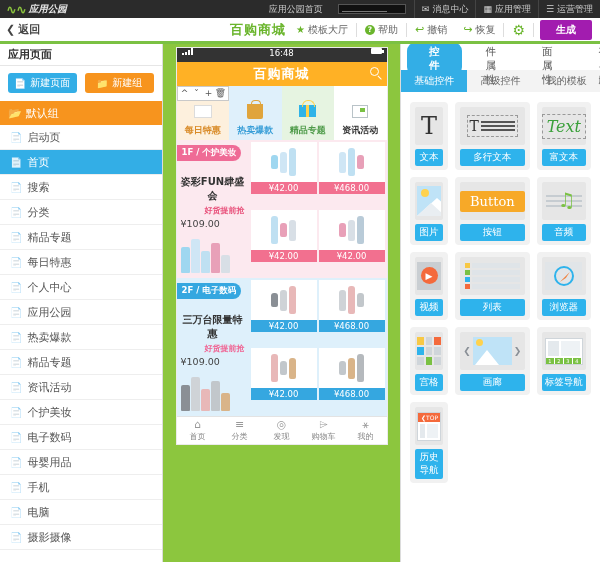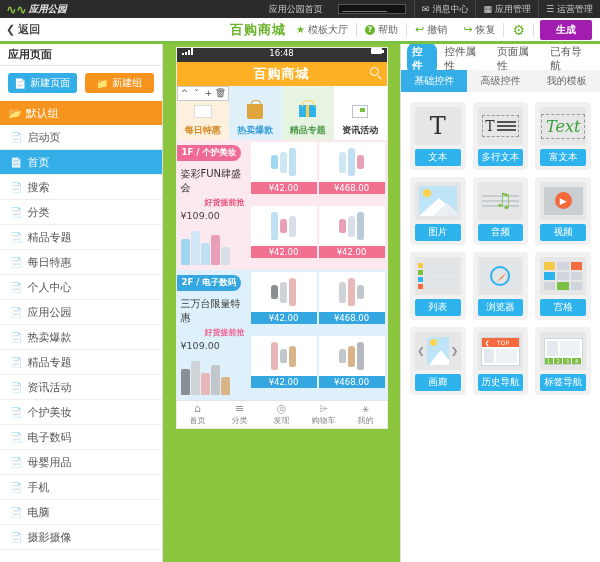--- a/index.html
+++ b/index.html
@@ -150,21 +150,21 @@
 
   
   .floor { display:flex; }
   .floor-left { width:72px; padding:5px 4px; position:relative; }
   .f1 .floor-left { background:#fce9ef; }
   .f2 .floor-left { background:#def0fb; }
   .floor-tag { display:inline-block; color:#fff; font-size:8.5px; font-weight:bold;
      border-radius:0 8px 8px 0; padding:2px 5px; margin-left:-4px; }
   .f1 .floor-tag { background:#ef6b96; }
   .f2 .floor-tag { background:#35a7e0; }
-  .floor-t1 { font-size:10px; color:#333; margin-top:6px; font-weight:normal; }
+  .floor-t1 { font-size:10px; color:#333; margin-top:14px; font-weight:bold;text-align:center; }
   .floor-t2 { font-size:8px; margin-top:2px; font-weight:bold;text-align:right; }
   .f1 .floor-t2 { color:#e8507a; }
   .f2 .floor-t2 { color:#f06292; }
   .floor-price { font-size:9.5px; color:#444; margin-top:2px; }
   .floor-left-img { margin-top:4px; height:40px; display:flex; align-items:flex-end; gap:1px;}
   .bt { width:9px; border-radius:2px 2px 1px 1px;}
   .floor-right { flex:1; display:grid; grid-template-columns:1fr 1fr; gap:2px; padding:2px; }
   .f1 .floor-right { background:#fce9ef; }
   .f2 .floor-right { background:#def0fb; }
   .cell { background:#fff; height:52px; display:flex; flex-direction:column; }
@@ -176,21 +176,21 @@
 
   
   .tabbar { height:28px; background:#fff; display:flex; border-top:1px solid #e3e3e3; }
   .tab { flex:1; display:flex; flex-direction:column; align-items:center; justify-content:center;
       gap:1px; color:#888; font-size:8px; }
   .tab-ic { font-size:11px; line-height:11px; color:#999;}
 
   
   .rpanel { width:200px; background:#fff; border-left:1px solid #dcdcdc; }
   .rp-tabs { display:flex; align-items:center; height:26px; padding:4px 4px 0 6px; gap:2px;}
-  .rp-tab { font-size:10.5px; color:#555; padding:3px 5px; border-radius:9px; }
+  .rp-tab { font-size:10.5px; color:#555; padding:3px 22px; border-radius:9px; }
   .rp-tab.active { background:#33aee6; color:#fff; font-weight:bold; }
   .rp-subtabs { display:flex; height:22px; background:#f3f3f3; }
   .rp-sub { flex:1; display:flex; align-items:center; justify-content:center;
     font-size:10px; color:#666; }
   .rp-sub.active { background:#33aee6; color:#fff; }
   .wgrid { display:grid; grid-template-columns:repeat(3,1fr); gap:7px; padding:10px 9px; }
   .wcard { background:#f1f1f1; border-radius:4px; padding:5px 5px 4px 5px;
      display:flex; flex-direction:column; align-items:center; gap:4px;}
   .wthumb { width:100%; height:38px; background:#e6e6e6; border-radius:2px;
     display:flex; align-items:center; justify-content:center; overflow:hidden; position:relative;}
@@ -557,20 +557,26 @@
             <div style="width:84%;height:78%;background:#bfe3f7;position:relative;overflow:hidden">
               <div style="position:absolute;left:4px;top:3px;width:8px;height:8px;border-radius:50%;background:#ffd24d"></div>
               <div style="position:absolute;bottom:0;left:0;width:0;height:0;border-left:20px solid transparent;border-right:20px solid transparent;border-bottom:18px solid #fff"></div>
               <div style="position:absolute;bottom:0;right:-4px;width:0;height:0;border-left:14px solid transparent;border-right:14px solid transparent;border-bottom:13px solid #e9eef2"></div>
             </div>
           </div>
           <div class="wlabel">图片</div>
         </div>
         <div class="wcard">
           <div class="wthumb">
+            <div style="background:#f7a928;color:#fff;padding:3px 10px;border-radius:2px;font-family:'DejaVu Serif',serif;font-size:13px">Button</div>
+          </div>
+          <div class="wlabel">按钮</div>
+        </div>
+        <div class="wcard">
+          <div class="wthumb">
             <div style="width:80%;position:relative">
               <div style="height:2px;background:#c6ccd1;margin:3px 0"></div>
               <div style="height:2px;background:#c6ccd1;margin:3px 0"></div>
               <div style="height:2px;background:#c6ccd1;margin:3px 0"></div>
               <span style="position:absolute;right:6px;top:-2px;font-size:20px;color:#7ac143;line-height:1">♫</span>
             </div>
           </div>
           <div class="wlabel">音频</div>
         </div>
         <div class="wcard">
@@ -639,45 +645,45 @@
                 <div style="position:absolute;bottom:0;left:2px;width:0;height:0;border-left:12px solid transparent;border-right:12px solid transparent;border-bottom:15px solid #fff"></div>
               </div>
               <span style="color:#8a9097;font-size:9px">❯</span>
             </div>
           </div>
           <div class="wlabel">画廊</div>
         </div>
         <div class="wcard">
           <div class="wthumb">
             <div style="width:86%;border:1px solid #cfd5da;background:#fff">
-              <div style="background:#f46a3c;color:#fff;font-size:6px;display:flex;justify-content:space-between;padding:1px 3px">
-                <span>❮</span>
-                <span>TOP</span>
-                <span></span>
-              </div>
-              <div style="display:flex;gap:2px;padding:2px">
-                <span style="width:30%;height:14px;background:#e4e9ed"></span>
-                <span style="flex:1;height:14px;background:#eef2f5"></span>
-              </div>
-            </div>
-          </div>
-          <div class="wlabel">历史导航</div>
-        </div>
-        <div class="wcard">
-          <div class="wthumb">
-            <div style="width:86%;border:1px solid #cfd5da;background:#fff">
               <div style="display:flex;gap:2px;padding:2px">
                 <span style="width:34%;height:15px;background:#e4e9ed"></span>
                 <span style="flex:1;height:15px;background:#eef2f5"></span>
               </div>
               <div style="display:flex">
                 <span style="flex:1;background:#7ac143;color:#fff;font-size:5px;text-align:center;border-right:1px solid #fff">1</span>
                 <span style="flex:1;background:#7ac143;color:#fff;font-size:5px;text-align:center;border-right:1px solid #fff">2</span>
                 <span style="flex:1;background:#7ac143;color:#fff;font-size:5px;text-align:center;border-right:1px solid #fff">3</span>
                 <span style="flex:1;background:#7ac143;color:#fff;font-size:5px;text-align:center;border-right:1px solid #fff">4</span>
               </div>
             </div>
           </div>
           <div class="wlabel">标签导航</div>
         </div>
+        <div class="wcard">
+          <div class="wthumb">
+            <div style="width:86%;border:1px solid #cfd5da;background:#fff">
+              <div style="background:#f46a3c;color:#fff;font-size:6px;display:flex;justify-content:space-between;padding:1px 3px">
+                <span>❮</span>
+                <span>TOP</span>
+                <span></span>
+              </div>
+              <div style="display:flex;gap:2px;padding:2px">
+                <span style="width:30%;height:14px;background:#e4e9ed"></span>
+                <span style="flex:1;height:14px;background:#eef2f5"></span>
+              </div>
+            </div>
+          </div>
+          <div class="wlabel">历史导航</div>
+        </div>
       </div>
   </div>
 </div>
 
 </body></html>

